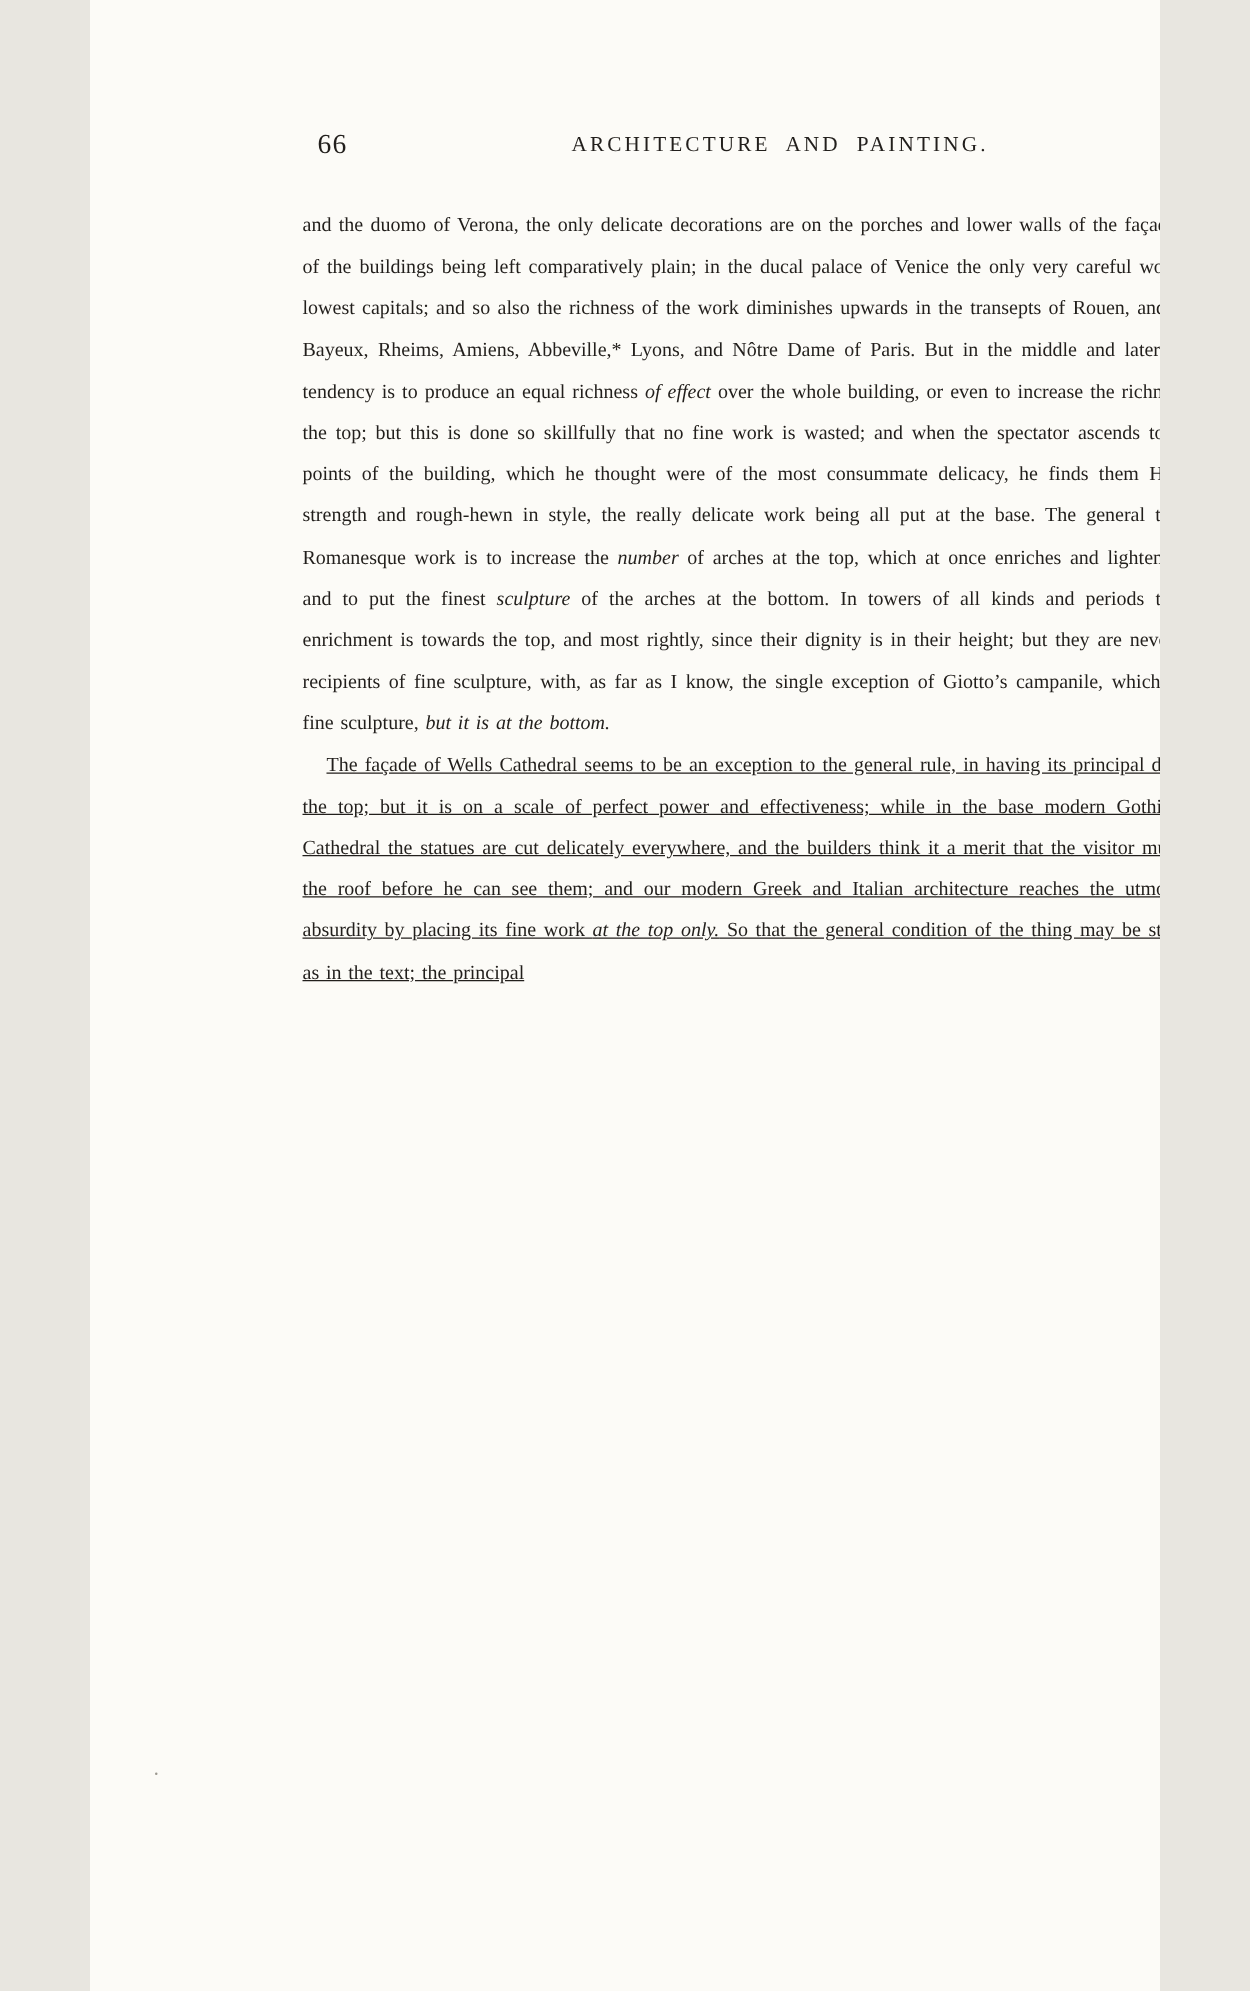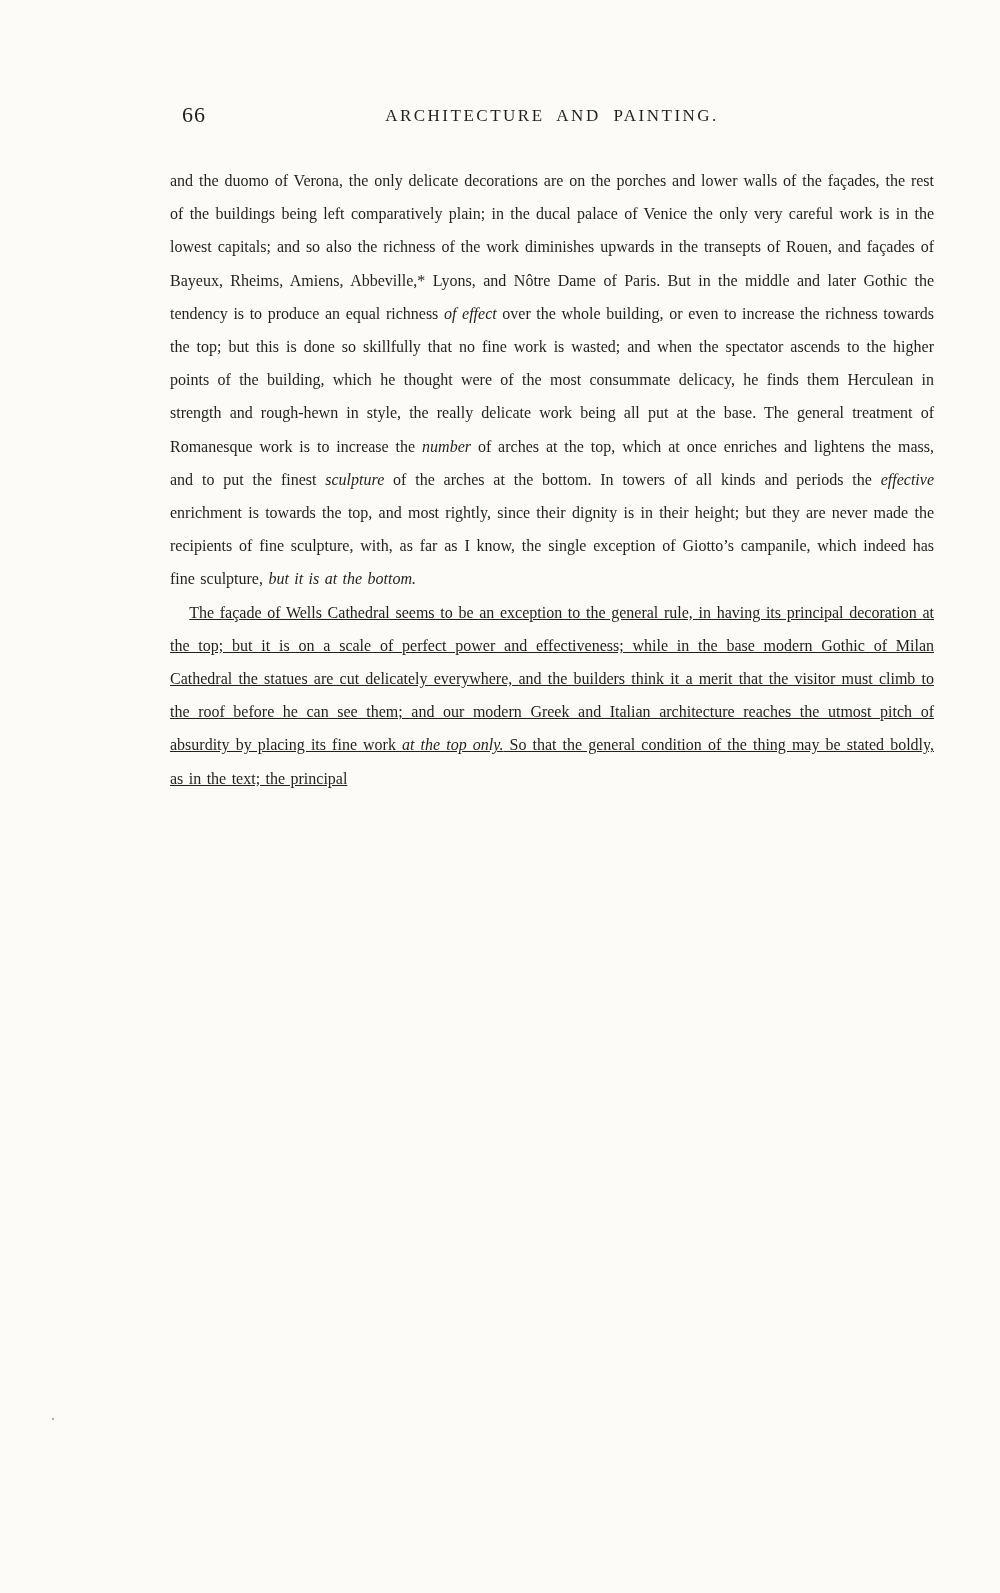--- a/index.html
+++ b/index.html
@@ -7,21 +7,21 @@
     --ink:#221f1c;
   }
   *{ box-sizing:border-box; }
   html,body{ margin:0; padding:0; }
   body{
     background:#e8e6e0;
     font-family:"Liberation Serif","DejaVu Serif",serif;
   }
   .page{
     position:relative;
-    width:1000px;
+    width:856px;
     height:1593px;
     margin:0 auto;
     background:var(--paper);
     color:var(--ink);
     overflow:hidden;
   }
   .content{
     position:absolute;
     left:170px;
     top:100px;

